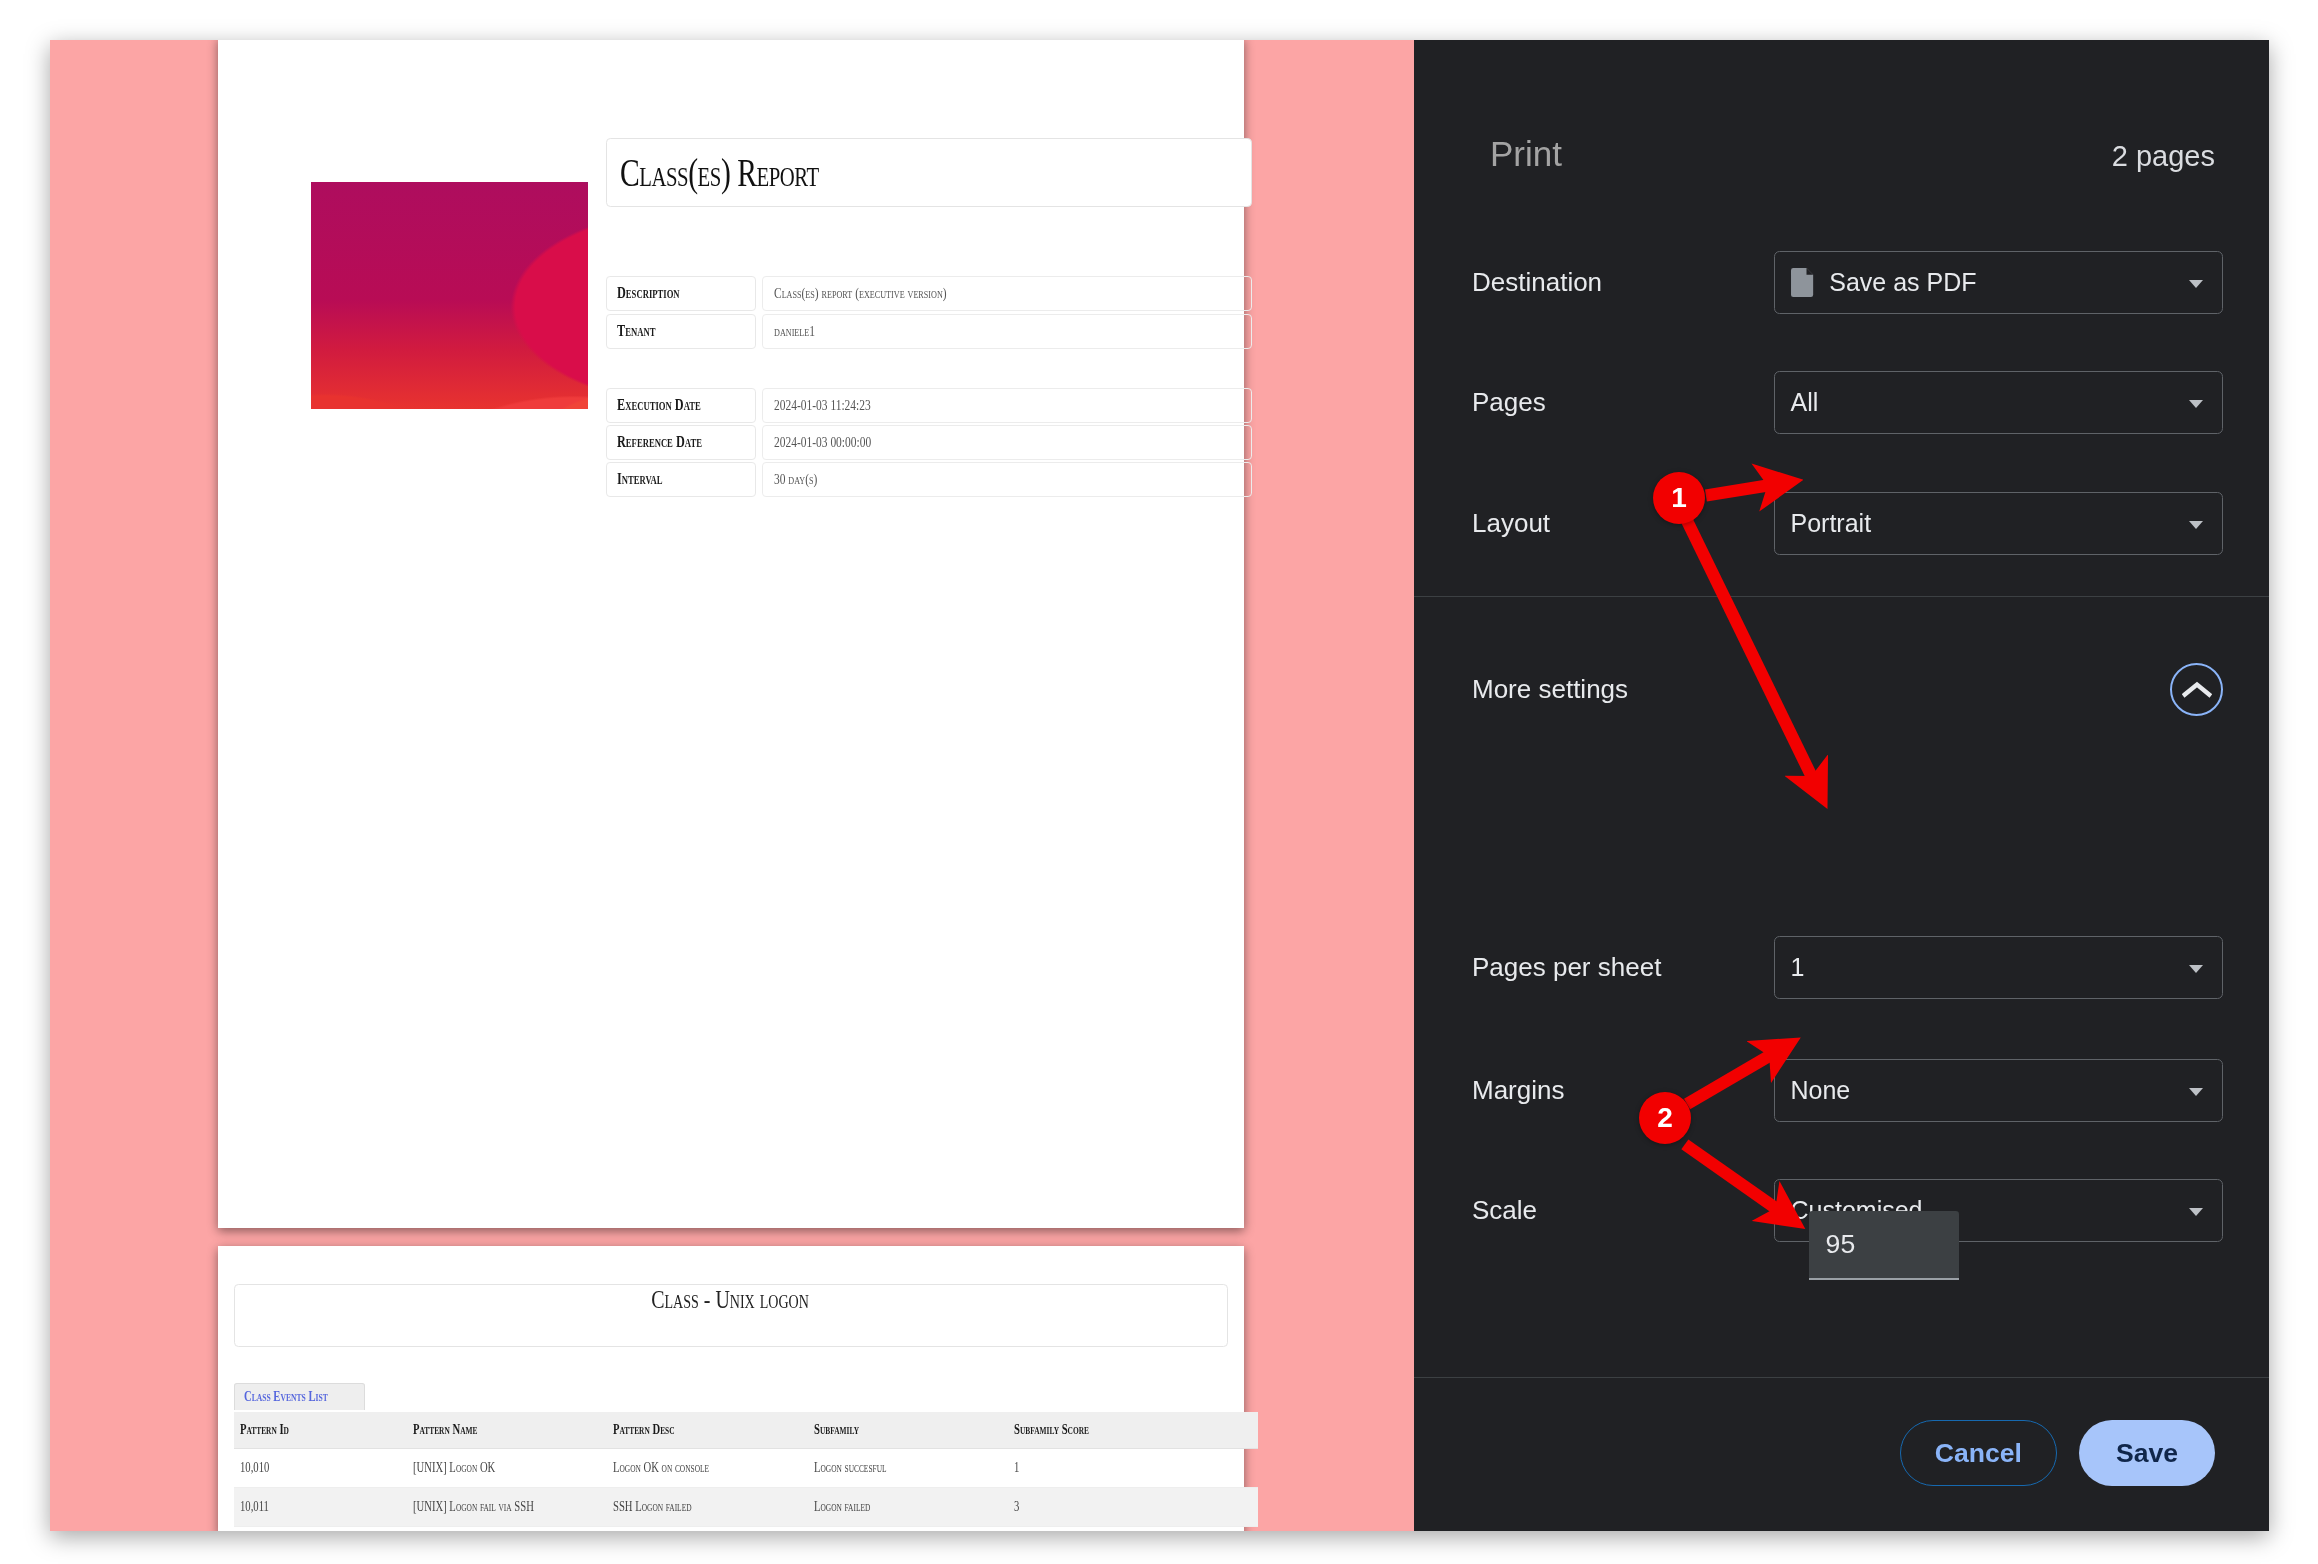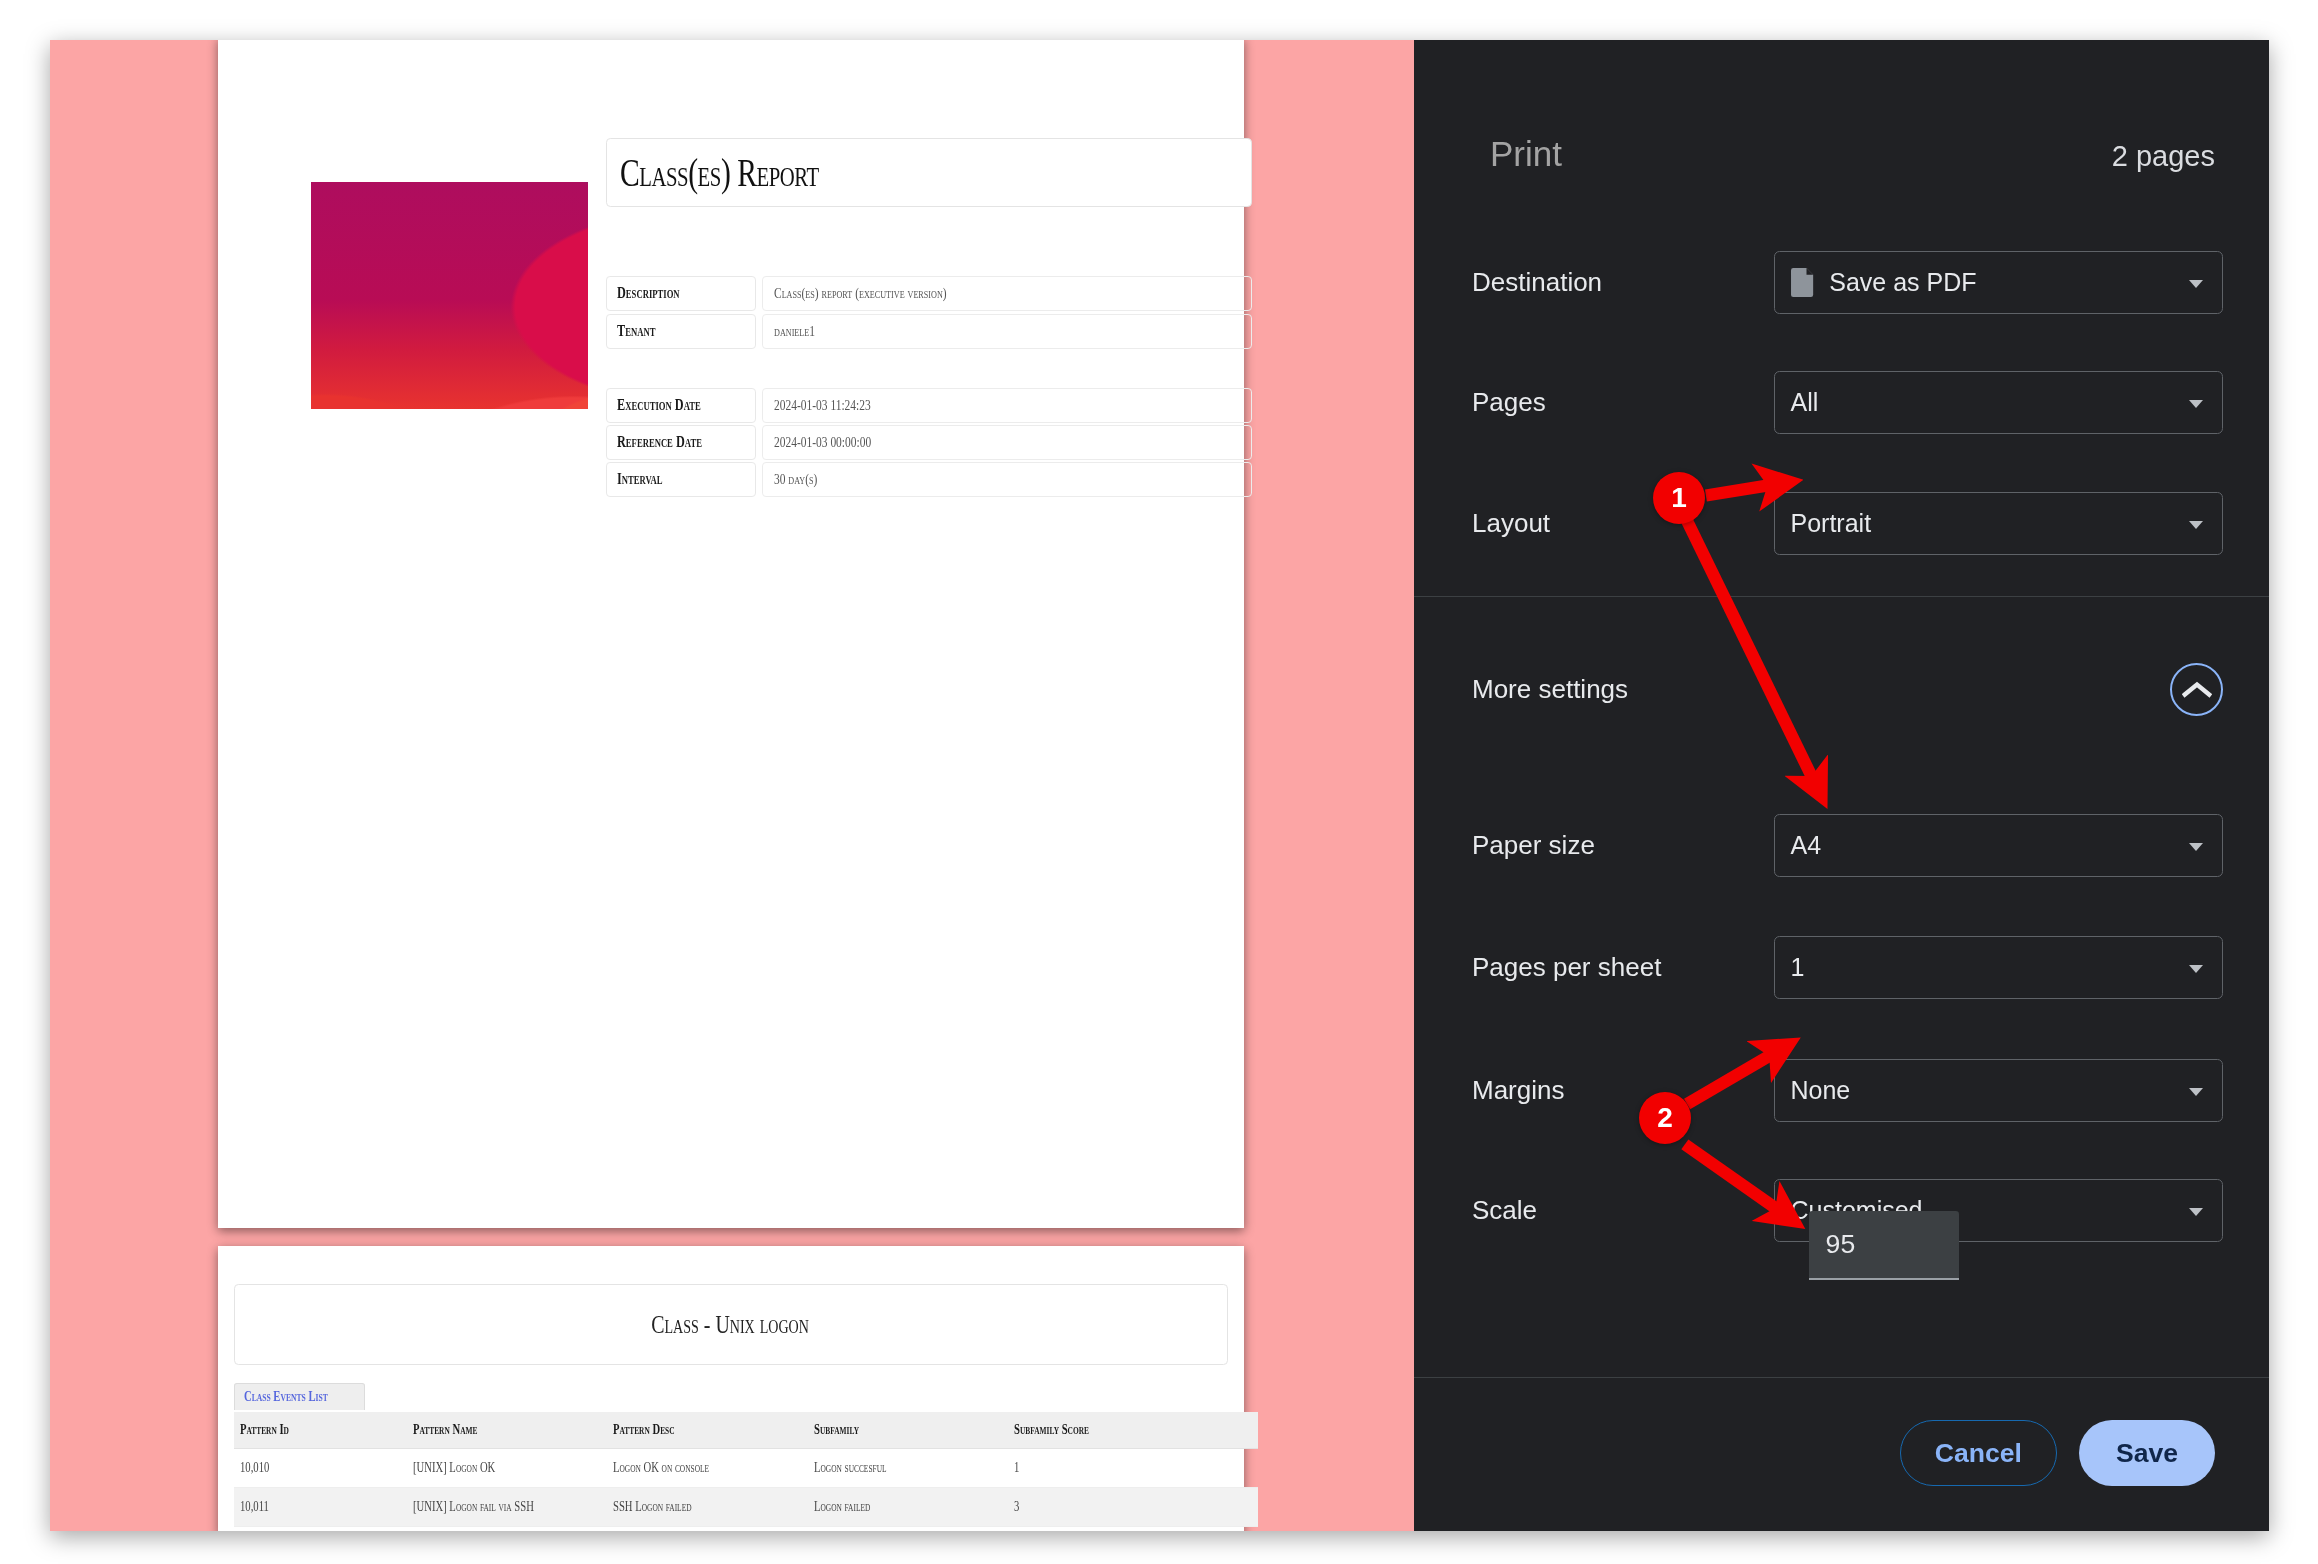--- a/index.html
+++ b/index.html
@@ -131,22 +131,22 @@
 
   .row-desc     { top: 239px; }
   .row-tenant   { top: 277px; }
   .row-exec     { top: 351px; }
   .row-refdate  { top: 388px; }
   .row-interval { top: 425px; }
 
   
   .doc-sub-box {
     left: 15.5px; top: 38px;
-    width: 994px; height: 81px;
-    display: flex; align-items: center; justify-content: center;
+    width: 994px; height: 63px;
+    display: flex; justify-content: center;
   }
   .doc-subtitle {
     font-family: "Liberation Serif", serif;
     font-variant: small-caps;
     font-size: 25.5px;
     color: #222;
     transform: scaleX(0.78);
   }
 
   .tab-chip {
@@ -528,27 +528,20 @@
 
         <div class="more-settings-row">
           <div class="more-settings-label">More settings</div>
           <div class="chev-btn">
             <svg width="30" height="19" viewBox="0 0 54 34">
               <path d="M5 26 L27 8 L49 26" stroke="#e8eaed" stroke-width="8" fill="none" stroke-linecap="square"></path>
             </svg>
           </div>
         </div>
 
-        <div class="setting-row row-papersize">
-          <div class="setting-label">Paper size</div>
-          <div class="select-box">
-            <div class="select-value">A4</div>
-            <div class="caret"></div>
-          </div>
-        </div>
 
         <div class="setting-row row-pagesper">
           <div class="setting-label">Pages per sheet</div>
           <div class="select-box">
             <div class="select-value">1</div>
             <div class="caret"></div>
           </div>
         </div>
 
         <div class="setting-row row-margins">

